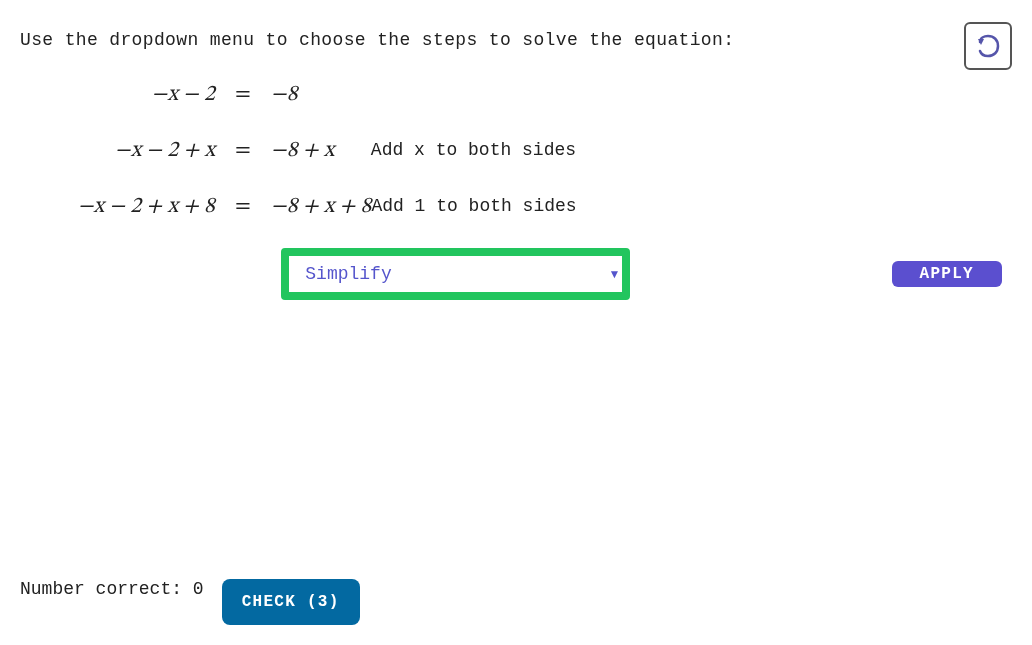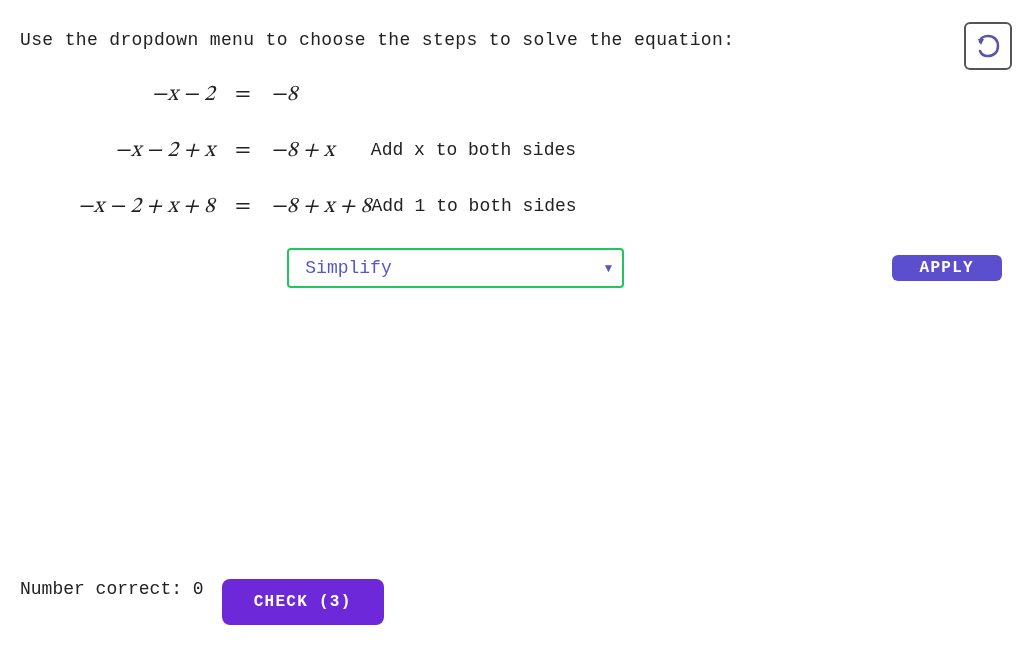--- a/index.html
+++ b/index.html
@@ -99,21 +99,21 @@
     .dropdown-center {
       display: flex;
       justify-content: center;
       flex: 1;
     }
 
     .simplify-select {
       font-family: 'Courier New', monospace;
       font-size: 18px;
       color: #5555cc;
-      border: 2px solid #22c55e;
+      border: 8px solid #22c55e;
       border-radius: 4px;
       padding: 8px 16px;
       background: white;
       cursor: pointer;
       appearance: none;
       -webkit-appearance: none;
       padding-right: 36px;
       position: relative;
     }
 
@@ -155,25 +155,25 @@
       gap: 18px;
     }
 
     .number-correct {
       font-family: 'Courier New', monospace;
       font-size: 18px;
       color: #222;
     }
 
     .check-btn {
-      background: #6d28d9;
+      background: #0369a1;
       color: white;
       border: none;
       border-radius: 8px;
-      padding: 14px 32px;
+      padding: 14px 20px;
       font-family: 'Courier New', monospace;
       font-size: 16px;
       font-weight: bold;
       letter-spacing: 0.08em;
       cursor: pointer;
       text-transform: uppercase;
     }
 
     .math-text {
       font-style: italic;

